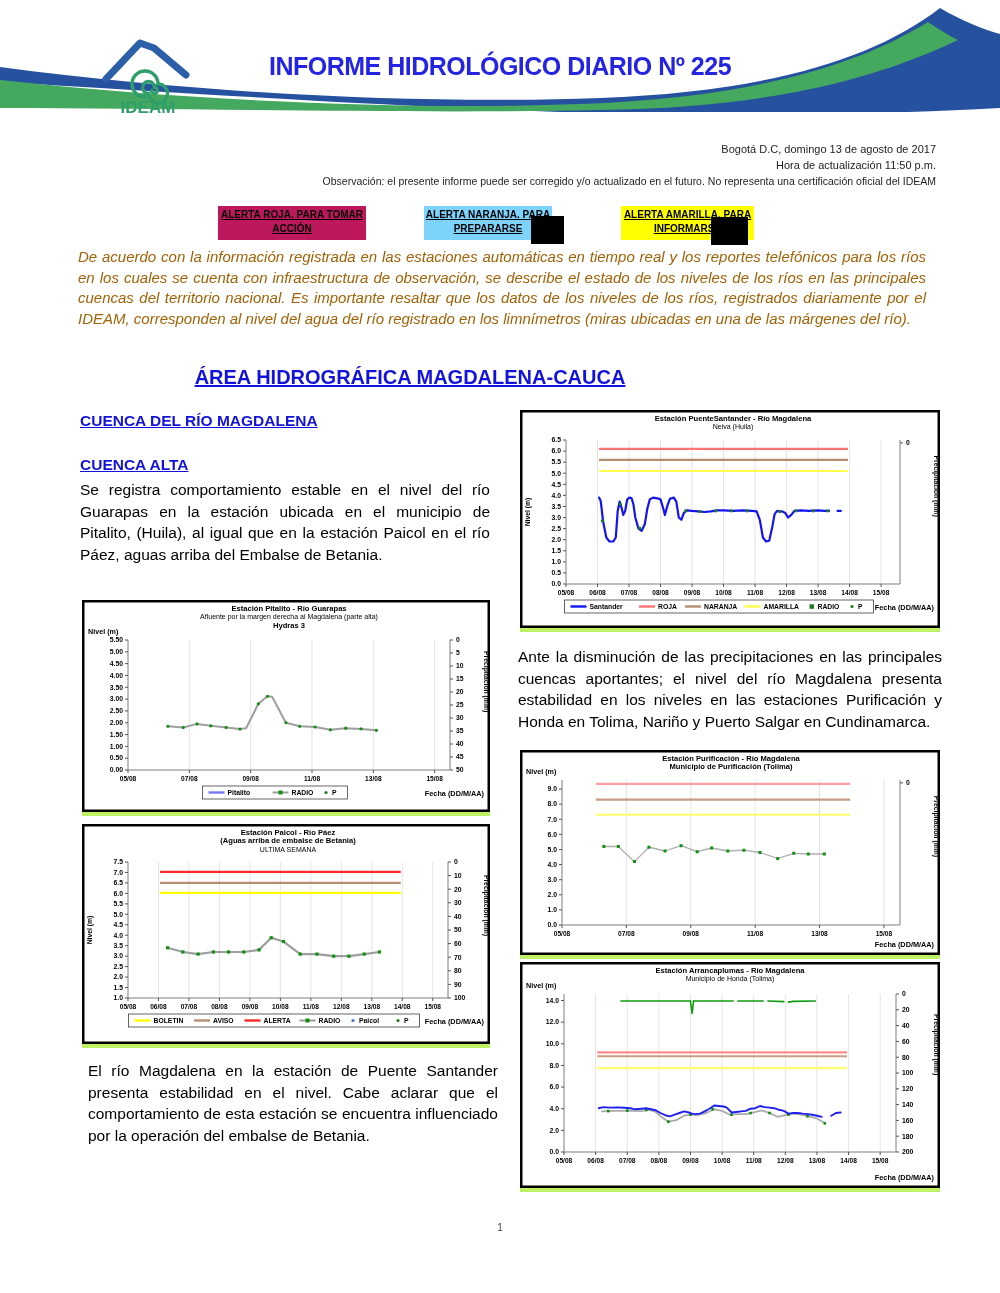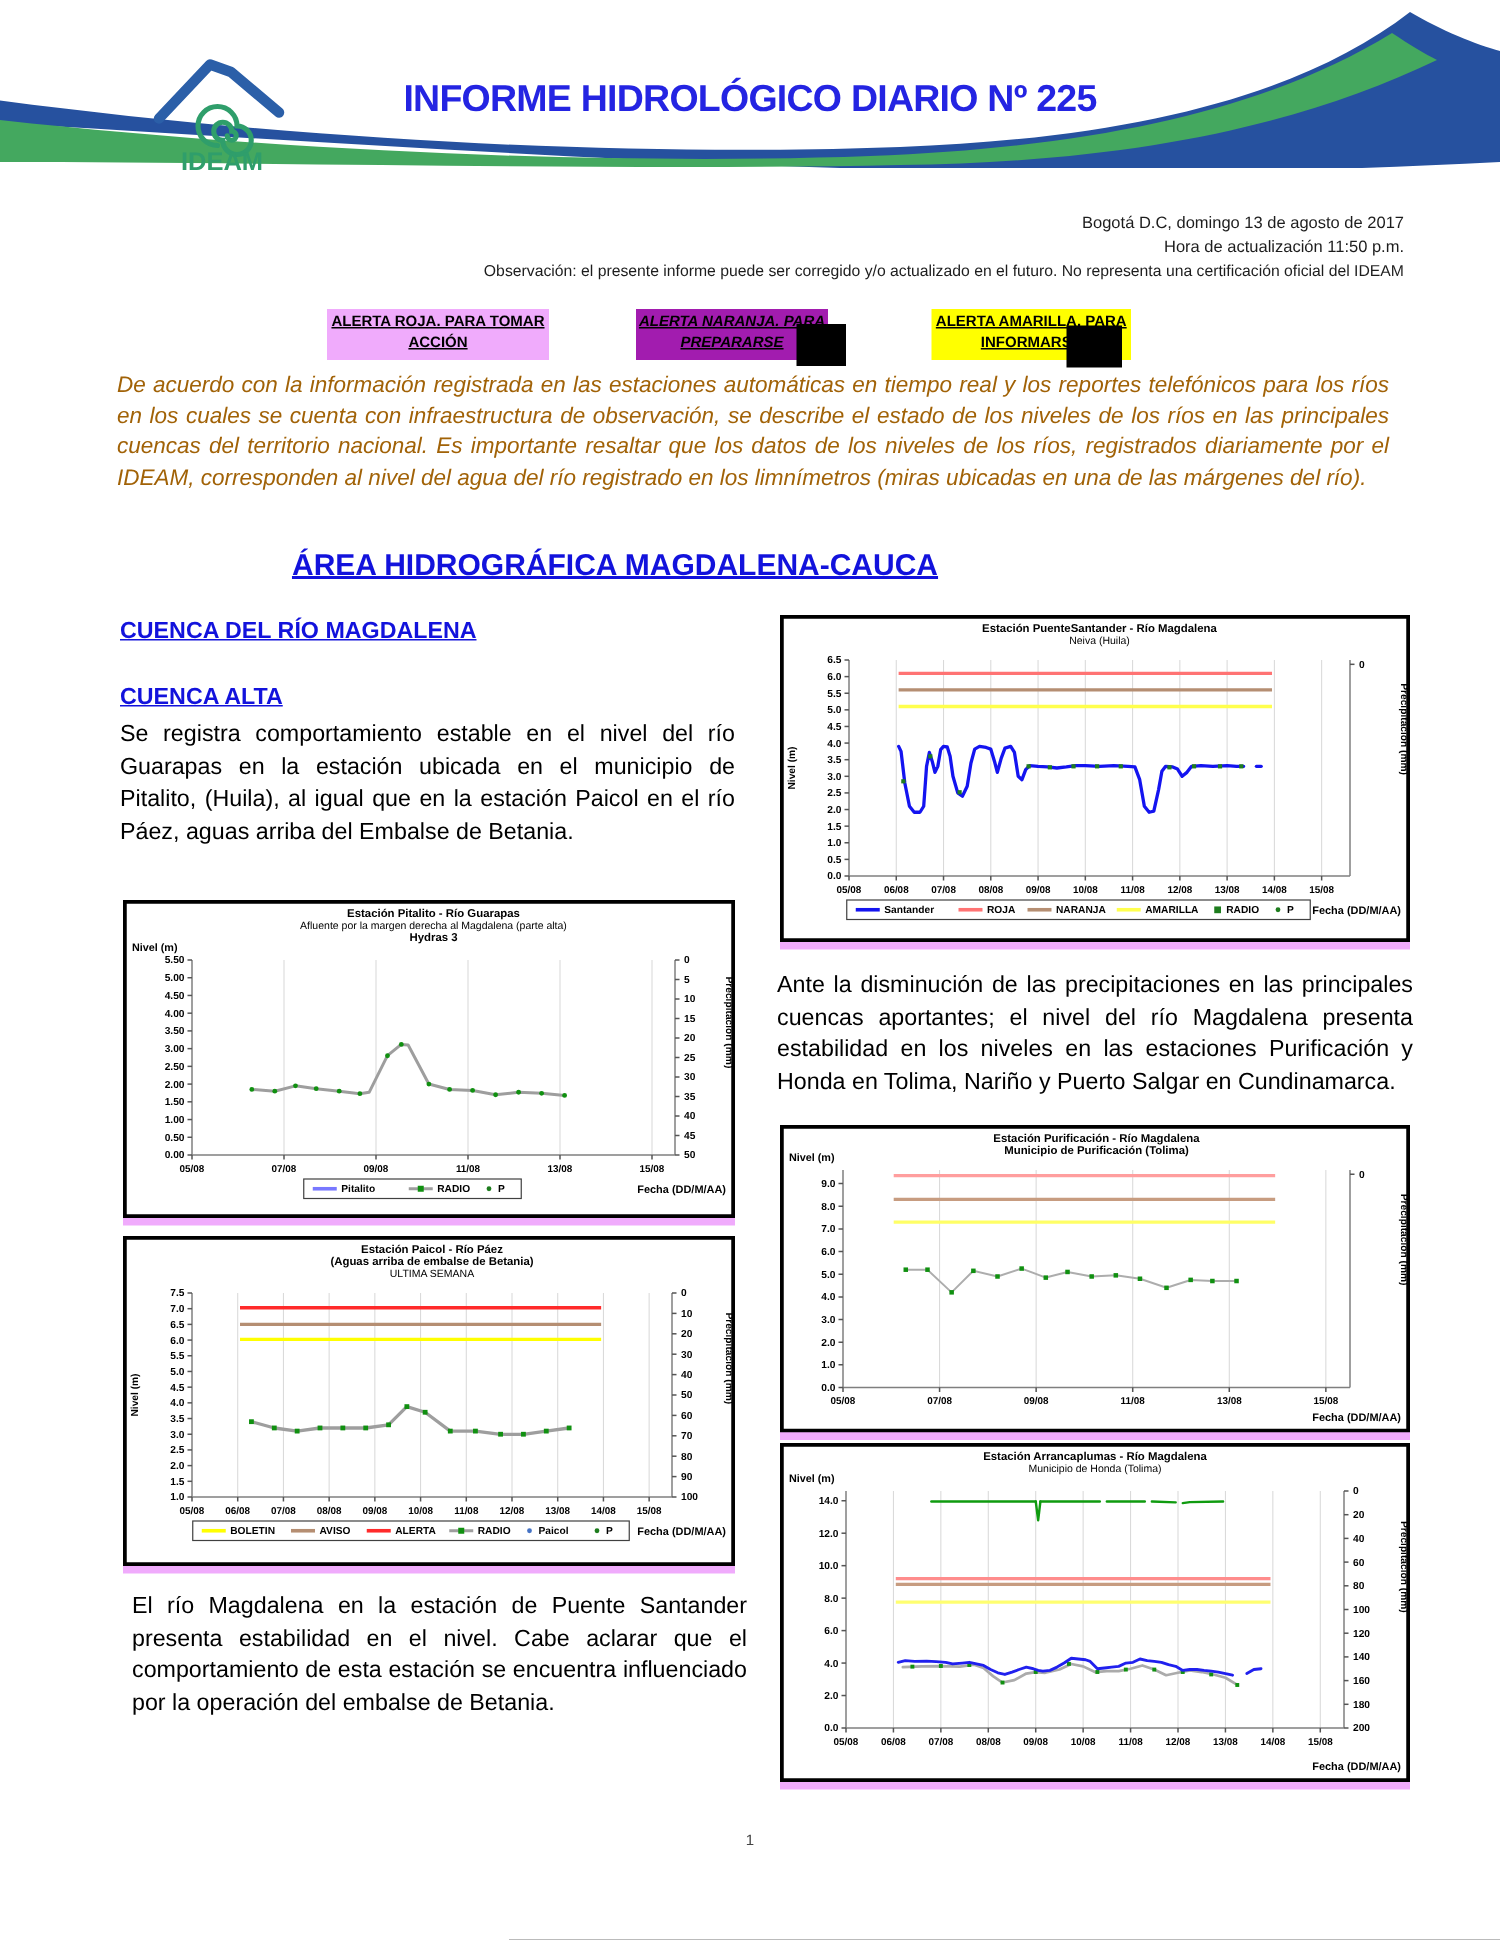--- a/index.html
+++ b/index.html
@@ -9,40 +9,40 @@
   
   .swoosh{left:0;top:28;}
   .logo{left:98px;top:33px;width:116px;height:82px;}
   .doc-title{left:235px;top:52px;width:530px;text-align:center;
              font-size:25px;font-weight:bold;color:#2424E2;letter-spacing:-0.5px;}
   .dateblock{right:64px;top:142px;width:860px;text-align:right;font-size:11px;color:#1d1d1d;line-height:1.45;}
   .dateblock .obs{font-size:10.5px;}
   
   .alert{top:206px;height:32px;font-size:10px;font-weight:bold;text-align:center;
          text-decoration:underline;color:#000;line-height:1.35;padding-top:2px;}
-  .alert.red{left:218px;width:148px;background:#f0abfc;}
-  .alert.orange{left:424px;width:128px;background:#a21caf;font-style:italic;}
+  .alert.red{left:218px;width:148px;background:#be185d;}
+  .alert.orange{left:424px;width:128px;background:#7dd3fc;}
   .alert.yellow{left:621px;width:133px;background:#FFFF00;}
   .redact{position:absolute;background:#000;}
   .redact.r-orange{width:33px;height:28px;right:-12px;bottom:-4px;}
   .redact.r-yellow{width:37px;height:28px;right:6px;bottom:-5px;}
   
   .intro{left:78px;top:247px;width:848px;font-size:15px;font-style:italic;
          text-align:justify;line-height:1.38;color:#a16207;}
   .sec-head{left:0;top:366px;width:820px;text-align:center;font-size:20px;font-weight:bold;
             color:#1212DC;text-decoration:underline;}
   .h-blue{font-size:15.5px;font-weight:bold;color:#1212DC;text-decoration:underline;}
   .lh1{left:80px;top:412px;width:412px;}
   .lh2{left:80px;top:456px;width:412px;}
   .body-p{font-size:15.5px;text-align:justify;line-height:1.4;color:#000;}
   .lp1{left:80px;top:479px;width:410px;}
   .lp2{left:88px;top:1060px;width:410px;}
   .rp1{left:518px;top:646px;width:424px;}
   
-  .chart{background:#f0abfc;}
+  .chart{background:#bef264;}
   .c1{left:520px;top:410px;}
   .c2{left:82px;top:600px;}
   .c3{left:82px;top:824px;}
   .c4{left:520px;top:750px;}
   .c5{left:520px;top:962px;}
   .pagenum{left:0;top:1222px;width:1000px;text-align:center;font-size:10px;color:#444;}
   svg text{font-family:"Liberation Sans",sans-serif;}
 </style>
 </head>
 <body>

